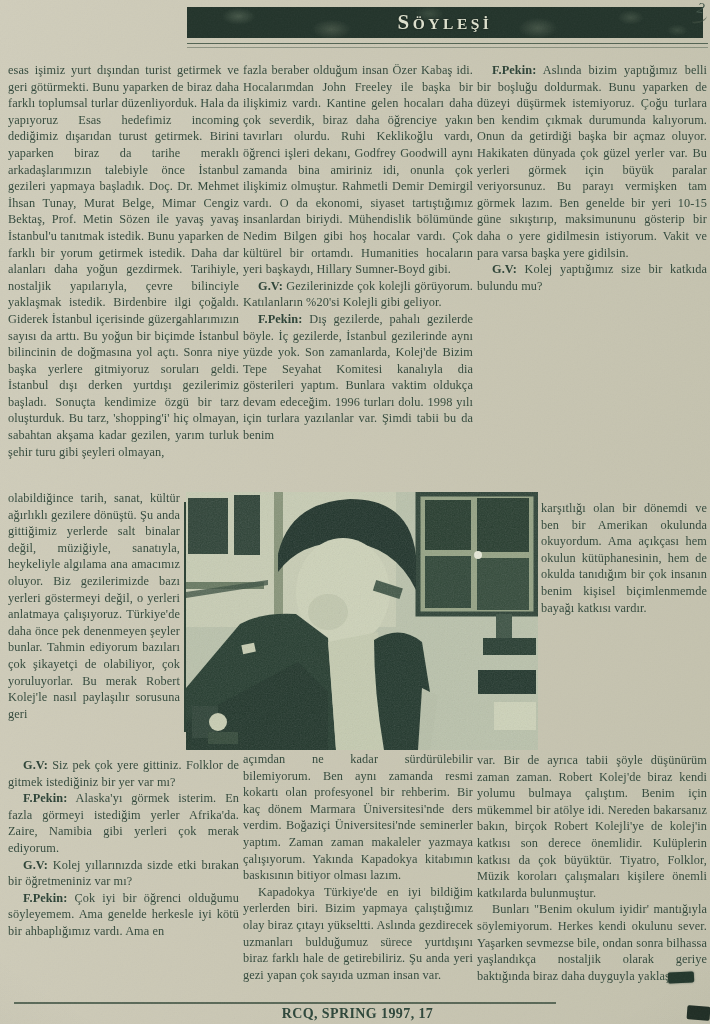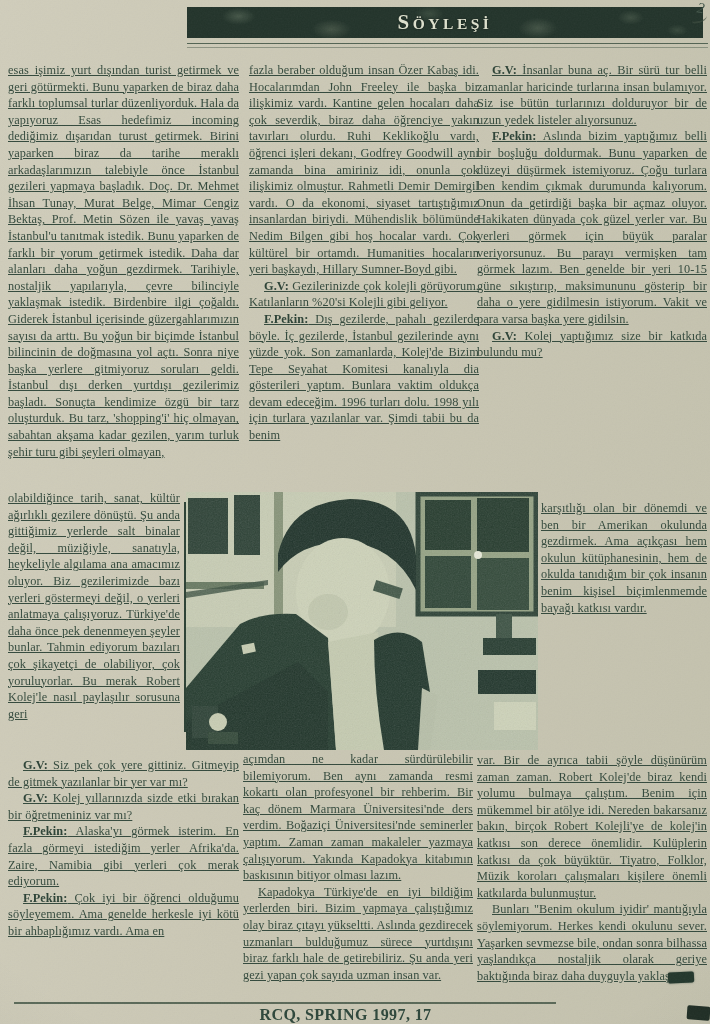--- a/index.html
+++ b/index.html
@@ -7,21 +7,21 @@
     position:relative;width:710px;height:1024px;overflow:hidden;
     background:
       radial-gradient(150% 110% at 50% 45%, rgba(0,0,0,0) 55%, rgba(58,70,52,0.20) 100%),
       linear-gradient(100deg,#d0cdbb 0%,#cac7b4 45%,#c3c1ad 100%);
     font-family:"Liberation Serif","DejaVu Serif",serif;
     color:#324a3d;
   }
   .txt{
     position:absolute;
     font-size:12.3px;line-height:16.6px;text-align:justify;
-    letter-spacing:0.1px;color:#33493c;overflow:hidden;text-decoration:underline;
+    letter-spacing:0.1px;color:#33493c;overflow:hidden;
   }
   .txt p{margin:0;}
   .txt p.ind{text-indent:15px;}
   b.spk{font-weight:bold;color:#2c4236;}
   .banner{
     position:absolute;left:187px;top:7px;width:516px;height:31px;
     background:
       radial-gradient(26px 13px at 10% 30%, rgba(125,142,120,.38), transparent 65%),
       radial-gradient(30px 15px at 28% 72%, rgba(140,152,128,.30), transparent 65%),
       radial-gradient(22px 12px at 47% 22%, rgba(105,124,102,.32), transparent 65%),
@@ -51,22 +51,22 @@
     position:absolute;right:3px;top:14px;width:16px;height:7px;
     border-bottom:2px solid rgba(60,76,62,.65);border-radius:0 0 60% 40%;
     transform:rotate(-12deg);
   }
   .photo{position:absolute;left:178px;top:492px;width:360px;height:258px;}
   .footer-rule{
     position:absolute;left:14px;top:1002px;width:542px;height:2px;
     background:rgba(52,72,56,.75);
   }
   .footer-credit{
-    position:absolute;left:218px;top:1006px;width:255px;text-align:center;
-    font-weight:bold;font-size:16px;letter-spacing:.4px;color:#2d463a;
+    position:absolute;left:230px;top:1006px;width:255px;text-align:center;
+    font-weight:bold;font-size:14px;letter-spacing:.4px;color:#2d463a;
   }
   .end-mark{
     position:absolute;left:668px;top:972px;width:26px;height:11px;
     background:#22362b;border-radius:2px;transform:rotate(-3deg);
     box-shadow:0 0 2px rgba(34,54,43,.6);
   }
   .corner-smudge{
     position:absolute;left:687px;top:1006px;width:23px;height:14px;
     background:#1f2d24;border-radius:2px;transform:rotate(4deg);
   }
@@ -85,43 +85,42 @@
   <div class="corner-mark">2</div>
   <div class="corner-scribble"></div>
 
   <div class="txt" style="left:8px;top:62px;width:231px;height:428px;">
     <p>esas işimiz yurt dışından turist getirmek ve geri götürmekti. Bunu yaparken de biraz daha farklı toplumsal turlar düzenliyorduk. Hala  da yapıyoruz Esas hedefimiz incoming dediğimiz dışarıdan turust getirmek. Birini yaparken biraz da tarihe meraklı arkadaşlarımızın talebiyle önce İstanbul gezileri yapmaya başladık. Doç. Dr. Mehmet İhsan Tunay, Murat Belge, Mimar Cengiz Bektaş, Prof. Metin Sözen ile yavaş yavaş İstanbul'u tanıtmak istedik. Bunu yaparken de farklı bir yorum getirmek istedik. Daha dar alanları daha yoğun gezdirmek. Tarihiyle, nostaljik yapılarıyla, çevre bilinciyle yaklaşmak istedik. Birdenbire ilgi çoğaldı. Giderek İstanbul içerisinde güzergahlarımızın sayısı da arttı. Bu yoğun bir biçimde İstanbul bilincinin de doğmasına yol açtı.  Sonra niye başka yerlere gitmiyoruz soruları geldi. İstanbul dışı derken yurtdışı gezilerimiz başladı.  Sonuçta kendimize özgü bir tarz oluşturduk. Bu tarz, 'shopping'i'  hiç olmayan, sabahtan akşama kadar gezilen, yarım turluk şehir turu gibi şeyleri olmayan,</p>
   </div>
   <div class="txt" style="left:8px;top:490px;width:172px;height:268px;">
     <p>olabildiğince tarih, sanat, kültür ağırlıklı gezilere dönüştü. Şu anda gittiğimiz yerlerde salt binalar değil, müziğiyle, sanatıyla, heykeliyle algılama ana amacımız oluyor. Biz gezilerimizde bazı yerleri göstermeyi değil, o yerleri anlatmaya çalışıyoruz. Türkiye'de daha önce pek denenmeyen şeyler bunlar. Tahmin ediyorum bazıları çok şikayetçi de olabiliyor, çok yoruluyorlar. Bu merak Robert Kolej'le nasıl paylaşılır sorusuna geri</p>
   </div>
   <div class="txt" style="left:8px;top:757px;width:231px;height:246px;">
-    <p class="ind"><b class="spk">G.V:</b><span> Siz pek çok yere gittiniz. Gitmeyip de gitmek yazılanlar bir yer var mı?</span></p>
+    <p class="ind"><b class="spk">G.V:</b><span> Siz pek çok yere gittiniz. Folklor de gitmek istediğiniz bir yer var mı?</span></p>
+    <p class="ind"><b class="spk">F.Pekin:</b><span> Alaska'yı görmek isterim. En fazla görmeyi istediğim yerler Afrika'da. Zaire, Namibia gibi yerleri çok merak ediyorum.</span></p>
     <p class="ind"><b class="spk">G.V:</b><span> Kolej yıllarınızda sizde etki bırakan bir öğretmeniniz var mı?</span></p>
-    <p class="ind"><b class="spk">F.Pekin:</b><span> Alaska'yı görmek isterim. En fazla görmeyi istediğim yerler Afrika'da. Zaire, Namibia gibi yerleri çok merak ediyorum.</span></p>
     <p class="ind"><b class="spk">F.Pekin:</b><span> Çok iyi bir öğrenci olduğumu söyleyemem. Ama genelde herkesle iyi kötü bir ahbaplığımız vardı. Ama en</span></p>
   </div>
 
-  <div class="txt" style="left:243px;top:62px;width:230px;height:446px;margin-left:6px;">
+  <div class="txt" style="left:243px;top:62px;width:230px;height:446px;">
     <p>fazla beraber olduğum insan Özer Kabaş idi. Hocalarımdan John Freeley ile başka bir ilişkimiz vardı. Kantine gelen hocaları daha çok severdik, biraz daha öğrenciye yakın tavırları olurdu. Ruhi Keklikoğlu vardı, öğrenci işleri dekanı, Godfrey Goodwill aynı zamanda bina amiriniz idi, onunla çok ilişkimiz olmuştur. Rahmetli Demir Demirgil vardı. O da ekonomi, siyaset tartıştığımız insanlardan biriydi. Mühendislik bölümünde Nedim Bilgen gibi hoş hocalar vardı. Çok kültürel bir ortamdı. Humanities hocaların yeri başkaydı, Hillary Sumner-Boyd gibi.</p>
     <p class="ind"><b class="spk">G.V:</b><span> Gezilerinizde çok kolejli görüyorum. Katılanların %20'si Kolejli gibi geliyor.</span></p>
     <p class="ind"><b class="spk">F.Pekin:</b><span> Dış gezilerde, pahalı gezilerde böyle. İç gezilerde, İstanbul gezilerinde aynı yüzde yok. Son zamanlarda, Kolej'de Bizim Tepe Seyahat Komitesi kanalıyla dia gösterileri yaptım. Bunlara vaktim oldukça devam edeceğim. 1996 turları dolu. 1998 yılı için turlara yazılanlar var. Şimdi tabii bu da benim</span></p>
   </div>
   <div class="txt" style="left:243px;top:751px;width:230px;height:251px;">
     <p>açımdan ne kadar sürdürülebilir bilemiyorum. Ben aynı zamanda resmi kokartı olan profesyonel bir rehberim. Bir kaç dönem Marmara Üniversitesi'nde ders verdim. Boğaziçi Üniversitesi'nde seminerler yaptım. Zaman zaman  makaleler yazmaya çalışıyorum. Yakında Kapadokya kitabımın baskısının bitiyor olması lazım.</p>
     <p class="ind">Kapadokya Türkiye'de en iyi bildiğim yerlerden biri. Bizim yapmaya çalıştığımız olay biraz çıtayı yükseltti. Aslında gezdirecek uzmanları bulduğumuz sürece yurtdışını biraz farklı hale de getirebiliriz. Şu anda yeri gezi yapan çok sayıda uzman insan var.</p>
   </div>
 
   <div class="txt" style="left:477px;top:62px;width:230px;height:438px;">
-    <p class="ind"><b class="spk">G.V:</b><span> İnsanlar buna aç. Bir sürü tur belli zamanlar haricinde turlarına insan bulamıyor. Siz ise bütün turlarınızı dolduruyor bir de uzun yedek listeler alıyorsunuz.</span></p>
     <p class="ind"><b class="spk">F.Pekin:</b><span> Aslında bizim yaptığımız belli bir boşluğu doldurmak. Bunu yaparken de düzeyi düşürmek istemiyoruz. Çoğu turlara ben kendim çıkmak durumunda kalıyorum.  Onun da getirdiği başka bir açmaz oluyor.  Hakikaten dünyada çok güzel yerler var. Bu yerleri görmek için büyük paralar veriyorsunuz. Bu parayı vermişken tam görmek lazım. Ben genelde bir yeri 10-15 güne sıkıştırıp, maksimununu gösterip bir daha o yere gidilmesin istiyorum. Vakit ve para varsa başka yere gidilsin.</span></p>
     <p class="ind"><b class="spk">G.V:</b><span> Kolej yaptığımız size bir katkıda bulundu mu?</span></p>
   </div>
   <div class="txt" style="left:541px;top:500px;width:166px;height:250px;">
-    <p>karşıtlığı olan bir dönemdi ve ben bir Amerikan okulunda gezdirmek. Ama açıkçası hem okulun kütüphanesinin, hem de okulda tanıdığım bir çok insanın benim kişisel biçimlenmemde bayağı katkısı vardır.</p>
+    <p>karşıtlığı olan bir dönemdi ve ben bir Amerikan okulunda okuyordum. Ama açıkçası hem okulun kütüphanesinin, hem de okulda tanıdığım bir çok insanın benim kişisel biçimlenmemde bayağı katkısı vardır.</p>
   </div>
   <div class="txt" style="left:477px;top:752px;width:230px;height:255px;overflow:visible;">
     <p>var. Bir de ayrıca tabii şöyle düşünürüm zaman zaman. Robert Kolej'de biraz kendi yolumu bulmaya çalıştım. Benim için mükemmel bir atölye idi. Nereden bakarsanız bakın, birçok Robert Kolejli'ye de kolej'in katkısı son derece önemlidir. Kulüplerin katkısı da çok büyüktür. Tiyatro, Folklor, Müzik koroları çalışmaları kişilere önemli katkılarda bulunmuştur.</p>
     <p class="ind">Bunları "Benim okulum iyidir' mantığıyla söylemiyorum. Herkes kendi okulunu sever. Yaşarken sevmezse bile, ondan sonra bilhassa yaşlandıkça nostaljik olarak geriye baktığında biraz daha duyguyla yaklaşır.</p>
   </div>
 
   <svg class="photo" viewBox="0 0 360 258" aria-hidden="true">
     <defs>
       <filter id="ph-grain" x="0" y="0" width="100%" height="100%">
         <feTurbulence type="fractalNoise" baseFrequency="0.85" numOctaves="2" stitchTiles="stitch"></feTurbulence>

